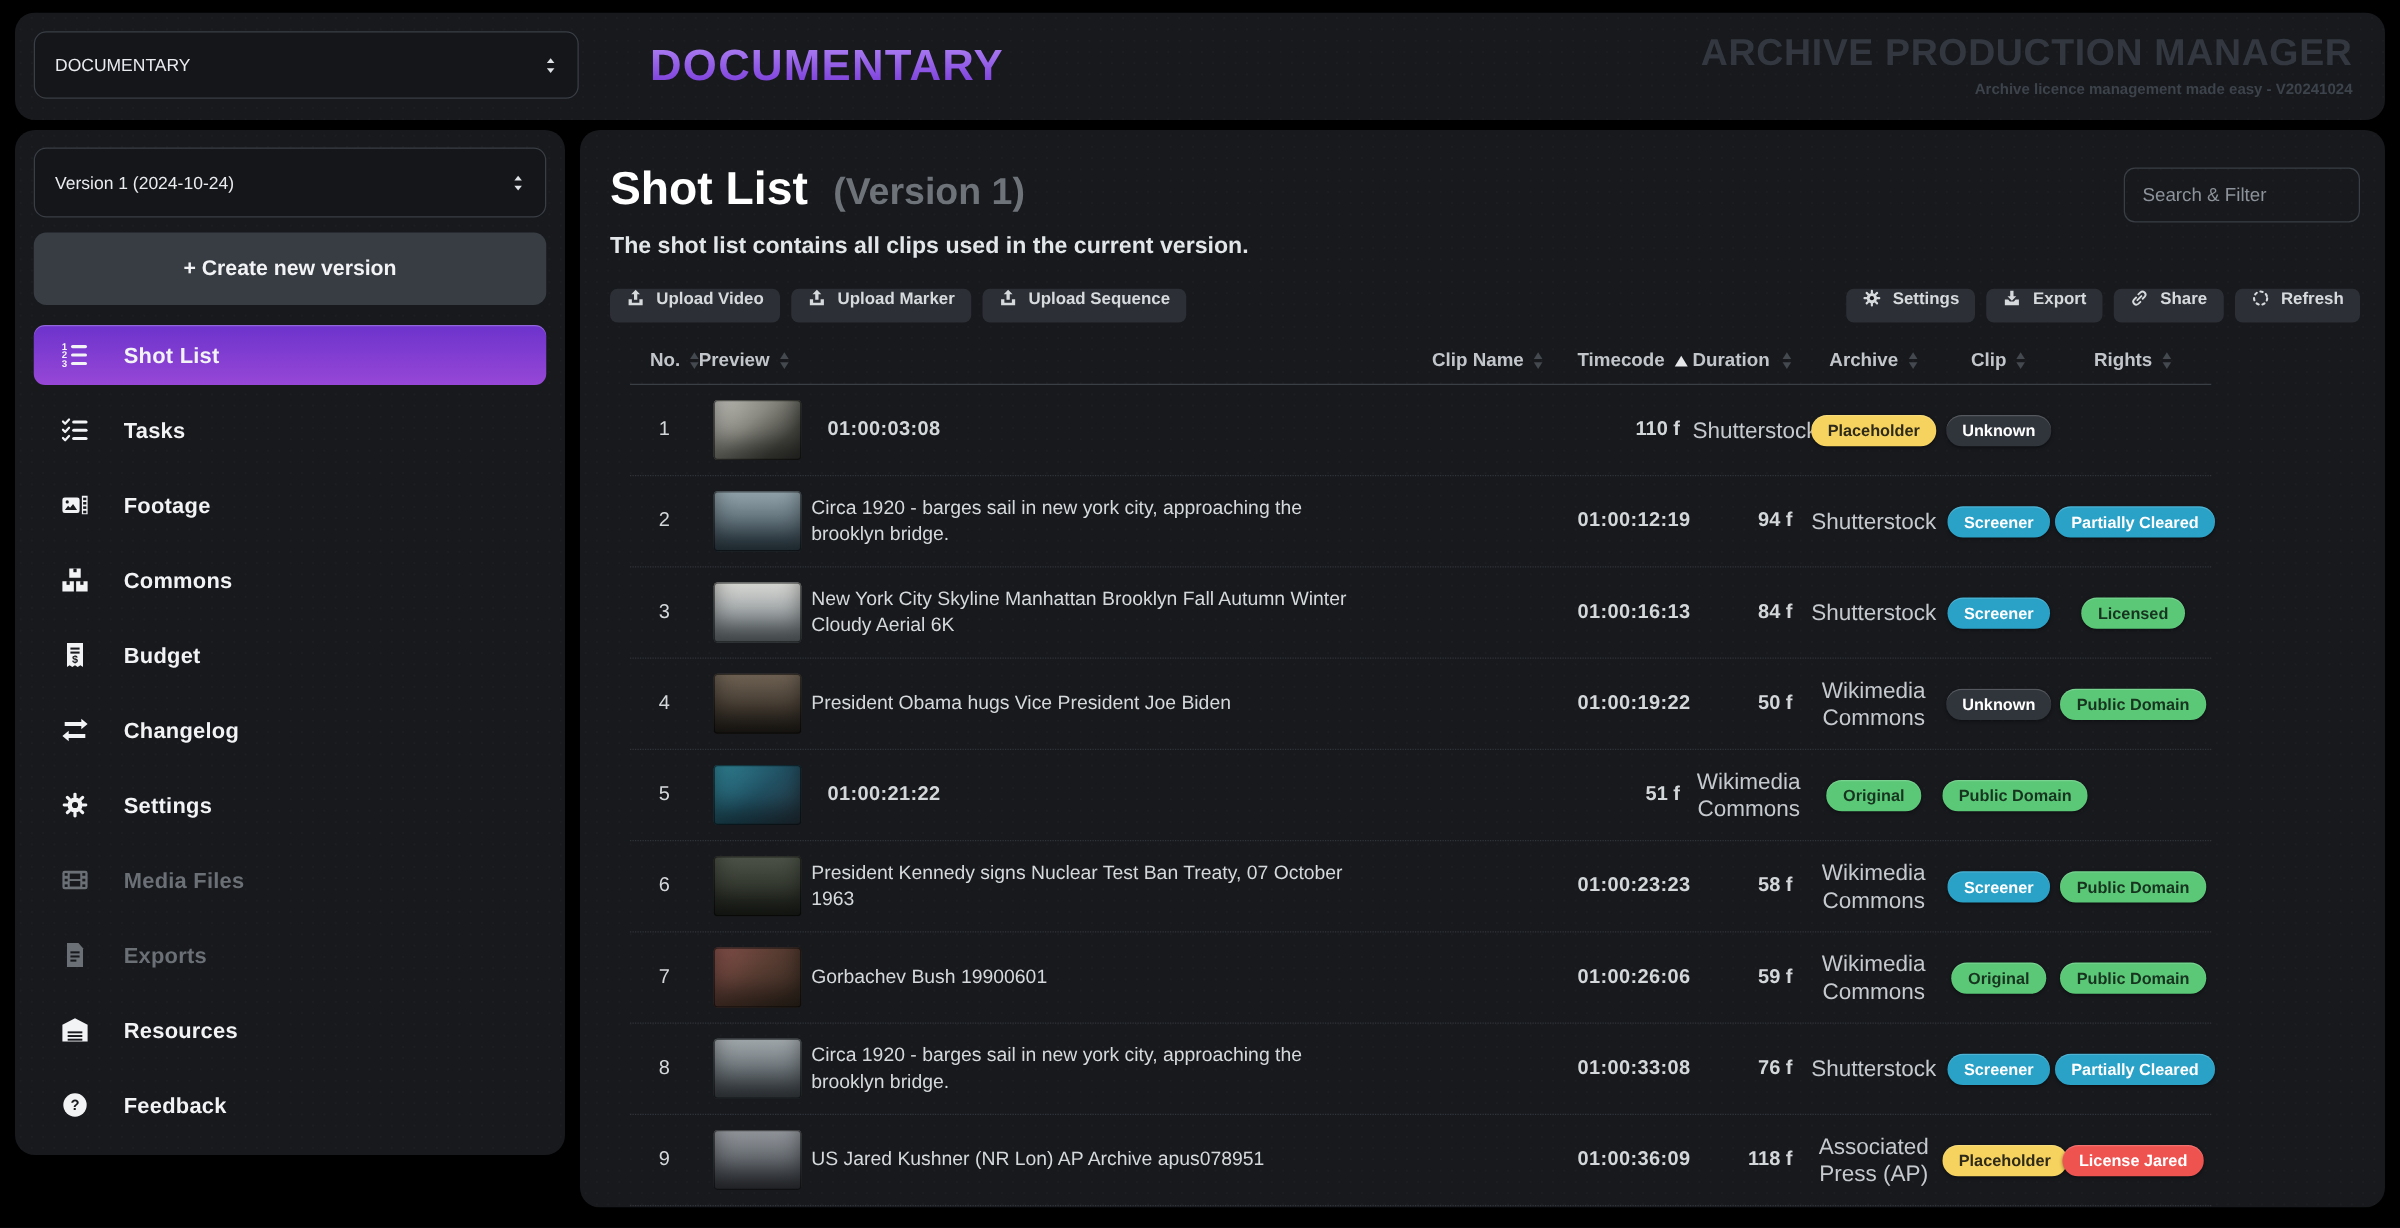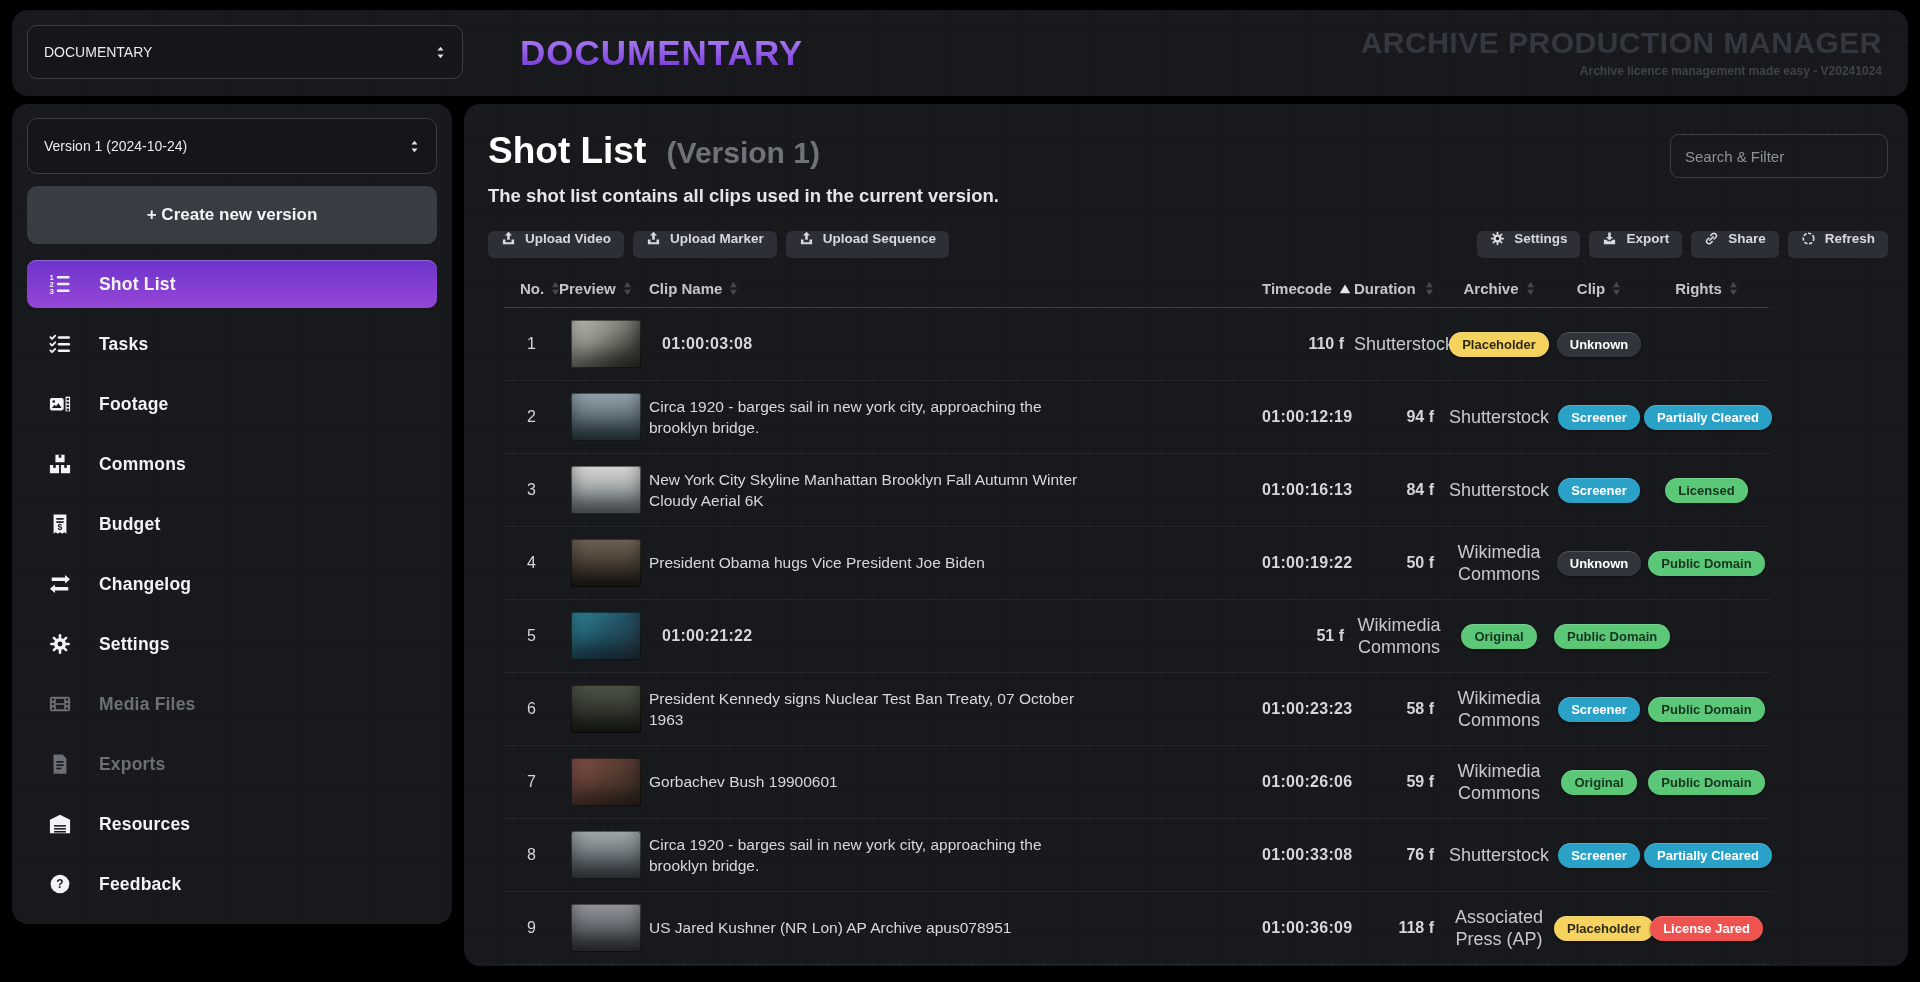--- a/index.html
+++ b/index.html
@@ -39,42 +39,42 @@
   .nav-label { font-size:17.5px; font-weight:600; letter-spacing:0.2px; }
   .nav-item.active { background:linear-gradient(180deg,#6c33cc 0%,#9747d6 100%);
     box-shadow:inset 0 1px 0 rgba(255,255,255,0.25); }
   .nav-item.disabled { color:#6b7076; cursor:default; }
 
   
   .main { left:464px; top:104px; width:1444px; height:862px; padding:0 0 0 24px; overflow:hidden; }
   .page-title { margin-top:26px; font-size:37px; font-weight:700; color:#fff; }
   .page-title .suffix { font-size:30px; font-weight:600; color:#6e737a; margin-left:10px; }
   .page-sub { margin-top:13px; font-size:18.5px; font-weight:600; color:#e3e6e9; }
-  .search-input { position:absolute; right:20px; top:30px; width:218px; height:44px;
+  .search-input { position:absolute; right:20px; top:30px; width:189px; height:44px;
     background:transparent; border:1px solid #3a3e45; border-radius:9px; color:#e6e8eb;
     font-size:15px; padding:0 14px; font-family:"Liberation Sans","DejaVu Sans",sans-serif; }
   .search-input::placeholder { color:#8d939a; }
 
   .toolbar { display:flex; justify-content:space-between; align-items:center;
     margin-top:24px; padding-right:20px; }
   .tgroup { display:flex; gap:9px; }
   .tbtn { display:flex; align-items:flex-end; gap:9px; background:#2c2f35; border:none;
     border-radius:6px; height:27px; padding:12px 13px; color:#d7dadd; font-size:13.5px;
     font-weight:700; cursor:pointer; font-family:"Liberation Sans","DejaVu Sans",sans-serif; }
   .tbtn .icon svg { width:15px; height:15px; display:block; }
 
   
   .table { margin-left:16px; margin-top:12px; width:1265px; }
   .thead, .trow { display:grid;
     grid-template-columns:55px 90px 600px 105px 90px 110px 90px 125px; align-items:center; }
   .thead { height:38px; border-bottom:1px solid #3a3e45; }
   .th { display:flex; align-items:center; gap:7px; font-size:15px; font-weight:700;
     color:#c2c6cb; cursor:pointer; }
   .th.c0 { padding-left:16px; }
-  .th.c2 { justify-content:flex-start; padding-right:14px; }
+  .th.c2 { justify-content:flex-end; padding-right:14px; }
   .th.c3 { padding-left:13px; }
   .th.c4 { justify-content:space-between; padding-right:10px; }
   .th.center { justify-content:center; }
   .sort svg { display:block; color:#44484f; }
   .sort.both svg { width:9px; height:15px; }
   .sort.asc svg { width:12px; height:10px; color:#e6e8ea; }
 
   .trow { border-bottom:1px dotted #30343b; padding:12px 0; }
   .td { font-size:16px; color:#d4d7da; }
   .td.c0 { text-align:center; font-weight:500; }

